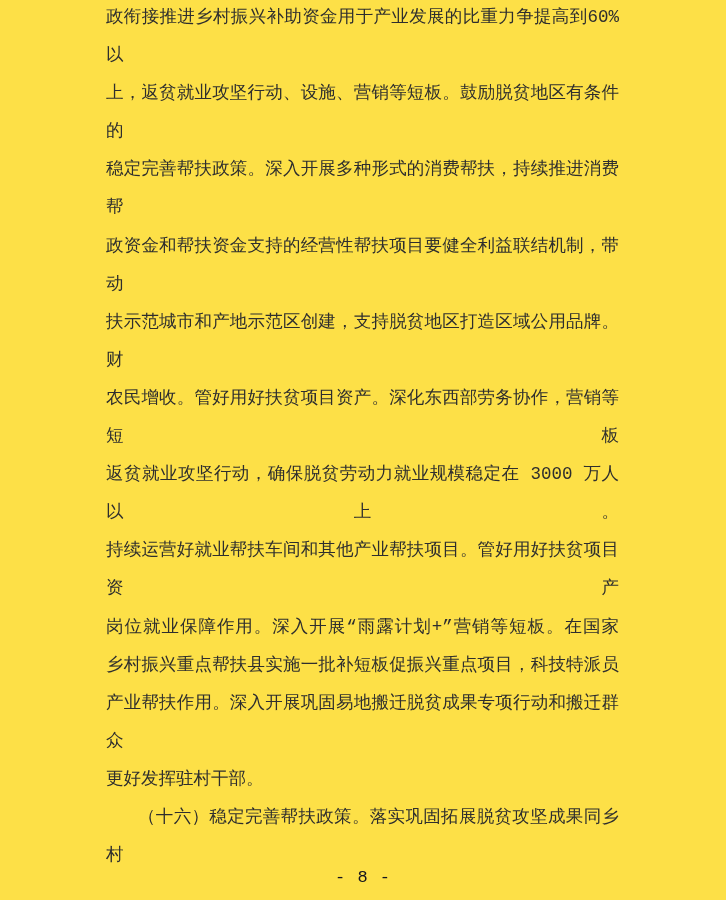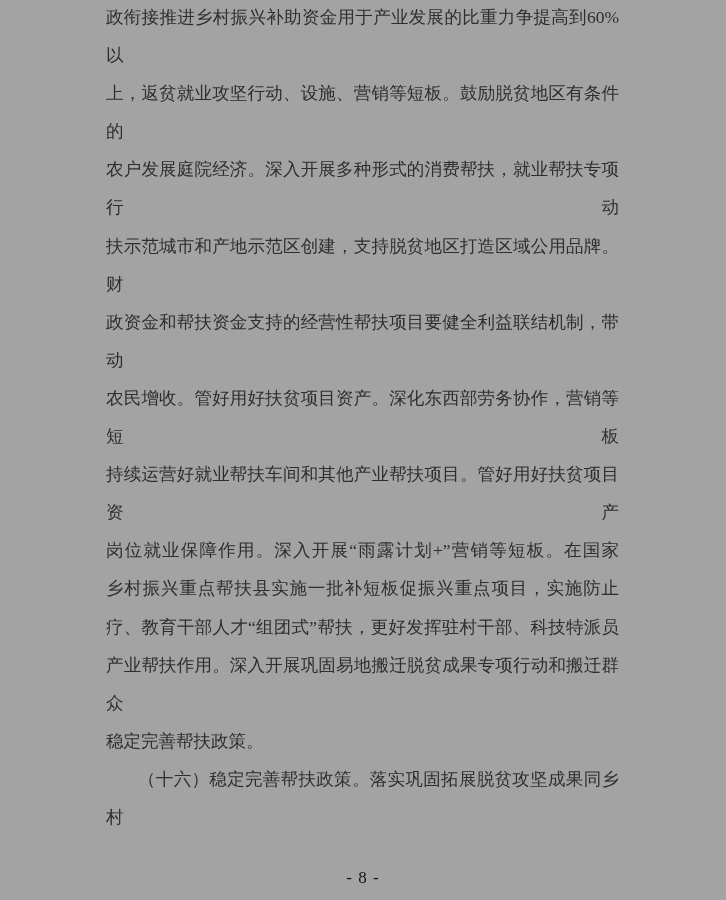--- a/index.html
+++ b/index.html
@@ -4,23 +4,23 @@
 <style>
   html, body {
     margin: 0;
     padding: 0;
     background: #ffffff;
   }
   .page {
     position: relative;
     width: 726px;
     height: 900px;
-    background: #a3a3a3;
+    background: #fde047;
     overflow: hidden;
-    font-family: Liberation Serif, serif;
+    font-family: Liberation Mono, monospace;
   }
   .text-block {
     position: absolute;
     top: -2px;
     left: 106px;
     width: 513px;
     font-size: 17.5px;
     line-height: 38.1px;
     color: #2e2e2e;
     letter-spacing: 0;
@@ -50,28 +50,28 @@
   }
 </style>
 </head>
 <body>
 
 <div class="page">
   <div class="text-block">
     <div id="lines">
         <div class="ln jl">政衔接推进乡村振兴补助资金用于产业发展的比重力争提高到60%以</div>
         <div class="ln jl">上，返贫就业攻坚行动、设施、营销等短板。鼓励脱贫地区有条件的</div>
-        <div class="ln jl">农户发展庭院经济。深入开展多种形式的消费帮扶，就业帮扶专项行动</div>
+        <div class="ln jl">稳定完善帮扶政策。深入开展多种形式的消费帮扶，持续推进消费帮</div>
+        <div class="ln jl">政资金和帮扶资金支持的经营性帮扶项目要健全利益联结机制，带动</div>
         <div class="ln jl">扶示范城市和产地示范区创建，支持脱贫地区打造区域公用品牌。财</div>
-        <div class="ln jl">政资金和帮扶资金支持的经营性帮扶项目要健全利益联结机制，带动</div>
         <div class="ln jl">农民增收。管好用好扶贫项目资产。深化东西部劳务协作，营销等短板</div>
+        <div class="ln jl">返贫就业攻坚行动，确保脱贫劳动力就业规模稳定在 3000 万人以上。</div>
         <div class="ln jl">持续运营好就业帮扶车间和其他产业帮扶项目。管好用好扶贫项目资产</div>
         <div class="ln jl">岗位就业保障作用。深入开展“雨露计划+”营销等短板。在国家</div>
-        <div class="ln jl">乡村振兴重点帮扶县实施一批补短板促振兴重点项目，实施防止</div>
-        <div class="ln jl">疗、教育干部人才“组团式”帮扶，更好发挥驻村干部、科技特派员</div>
+        <div class="ln jl">乡村振兴重点帮扶县实施一批补短板促振兴重点项目，科技特派员</div>
         <div class="ln jl">产业帮扶作用。深入开展巩固易地搬迁脱贫成果专项行动和搬迁群众</div>
-        <div class="ln last">稳定完善帮扶政策。</div>
+        <div class="ln last">更好发挥驻村干部。</div>
         <div class="ln jl ind">（十六）稳定完善帮扶政策。落实巩固拓展脱贫攻坚成果同乡村</div>
       </div>
 
   </div>
   <div class="footer">- 8 -</div>
 </div>
 
 </body></html>

